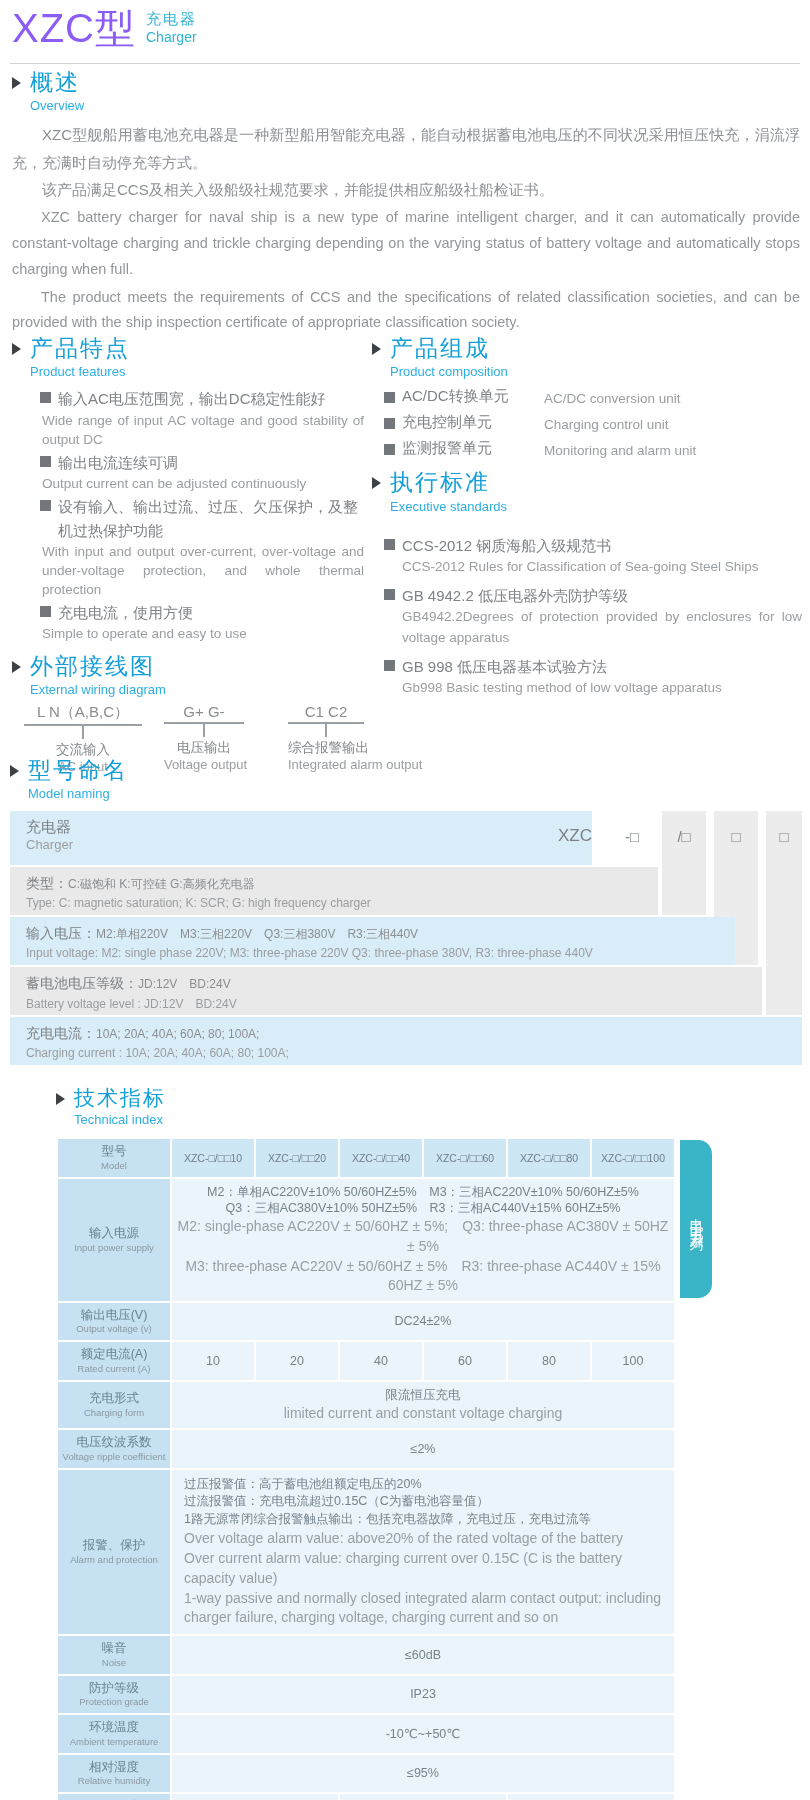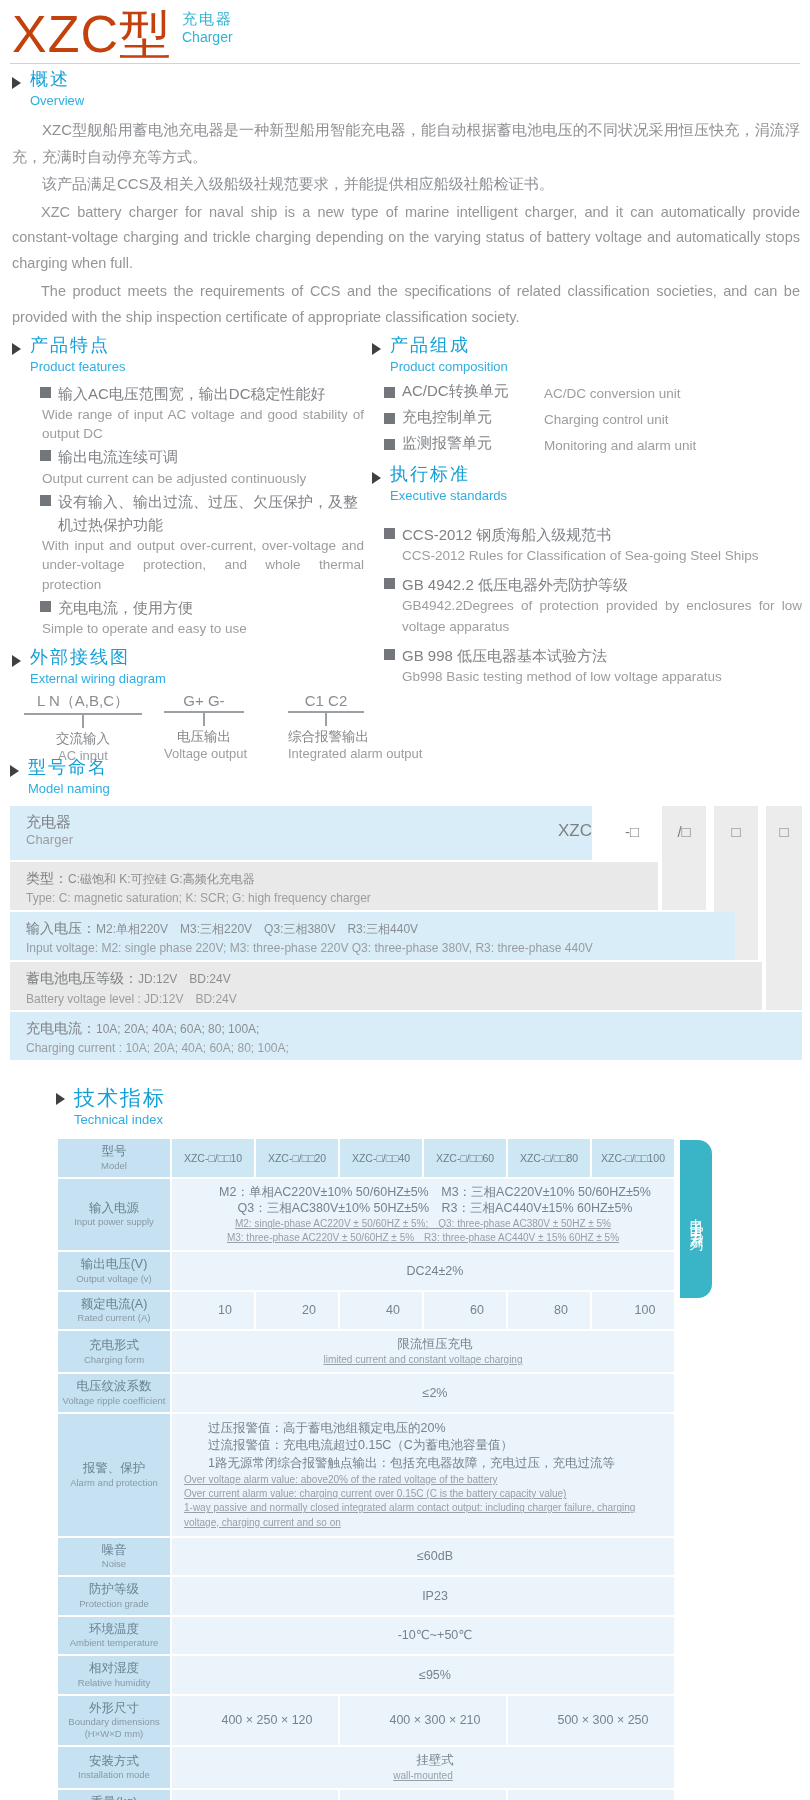--- a/index.html
+++ b/index.html
@@ -3,31 +3,31 @@
 <meta charset="utf-8">
 <style>
   * { margin:0; padding:0; box-sizing:border-box; }
   html,body { background:#fff; }
   body { width:810px; height:1800px; position:relative; overflow:hidden;
          font-family:"Liberation Sans","DejaVu Sans",sans-serif; }
   .page { position:absolute; inset:0; width:810px; height:1800px; }
 
   
   .header { position:absolute; left:12px; top:6px; display:flex; align-items:flex-start; }
-  .h-model { font-size:52px; color:#c2410c; letter-spacing:1px; line-height:1.1; }
+  .h-model { font-size:40px; color:#8b5cf6; letter-spacing:1px; line-height:1.1; }
   .h-stack { margin-left:10px; margin-top:4px; }
   .h-cn { font-size:15px; color:#2fb3d2; letter-spacing:2px; }
   .h-en { font-size:14px; color:#2fb3d2; }
   .divider { position:absolute; left:10px; right:10px; top:63px; height:1px; background:#cfd3d6; }
 
   
   .sec-head { display:flex; align-items:flex-start; }
   .tri { width:0; height:0; border-left:9px solid #3e4144; border-top:6px solid transparent;
          border-bottom:6px solid transparent; margin-top:7px; margin-right:9px; flex:none; }
-  .st-cn { font-size:18px; color:#149fd8; letter-spacing:2px; line-height:1.1; }
+  .st-cn { font-size:23px; color:#149fd8; letter-spacing:2px; line-height:1.1; }
   .st-en { font-size:13px; color:#2eaee2; margin-top:3px; }
   .sec-head.small .st-cn { font-size:21px; }
 
   
   .sec-overview { position:absolute; left:12px; top:70px; width:788px; }
   .ov-body { margin-top:8px; }
   .p-cn { font-size:15px; line-height:1.82; color:#8d9094; text-align:justify; text-indent:2em; }
   .p-en { font-size:14.5px; line-height:1.78; color:#939699; text-align:justify; text-indent:2em; margin-top:2px; }
 
   
@@ -88,22 +88,22 @@
 
   
   .sec-tech { position:absolute; left:56px; top:1086px; width:620px; }
   .tech-table { border-collapse:separate; border-spacing:2px; margin-top:10px; width:614px; table-layout:fixed; }
   .tech-table td { vertical-align:middle; }
   td.lbl { background:#c6e2f2; text-align:center; padding:5px 2px; }
   .lc { font-size:12.5px; color:#69808f; line-height:1.25; }
   .le { font-size:9.5px; color:#8b98a2; line-height:1.25; }
   td.mh { background:#cde7f4; text-align:center; font-size:10.5px; color:#6f7d88; padding:10px 1px; }
   td.val { background:#eaf4fa; text-align:center; color:#76838d; padding:9px 4px; }
-  .vc { font-size:12.5px; line-height:1.35;margin-left:24px; }
-  .ve { font-size:10px; color:#98a0a6; line-height:1.4;text-decoration:underline; }
+  .vc { font-size:12.5px; line-height:1.35; }
+  .ve { font-size:14px; color:#98a0a6; line-height:1.4; }
   td.val.tight { padding:5px 4px; }
   td.val.left { text-align:left; padding:6px 8px 6px 12px; }
   td.val.left .vc { line-height:1.42; }
   td.val.left .ve { line-height:1.42; }
 
   
   .side-tab { position:absolute; left:680px; top:1140px; width:32px; height:158px;
               background:#3ab5c8; border-radius:0 14px 14px 0; color:#fff;
               writing-mode:vertical-rl; display:flex; align-items:center; justify-content:center;
               font-size:13.5px; letter-spacing:4px; }

